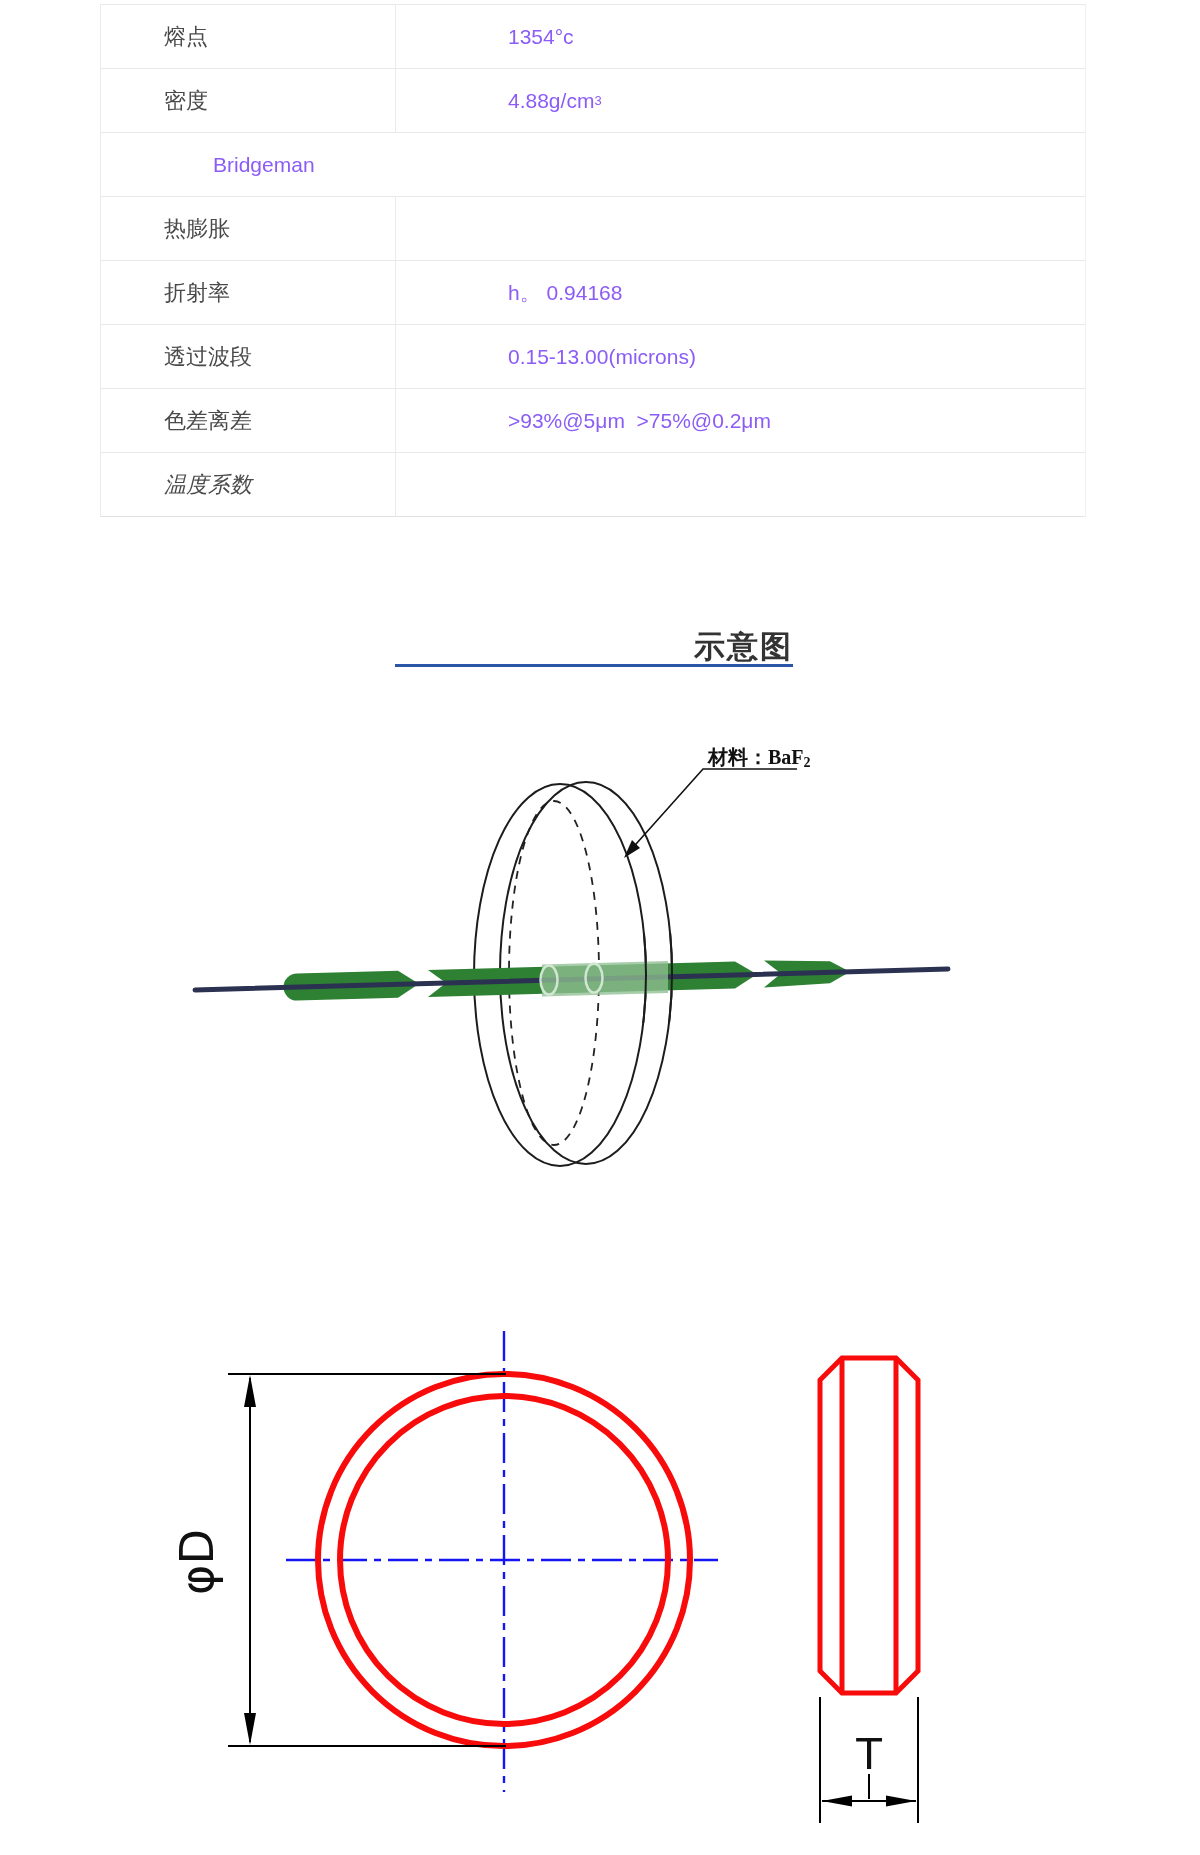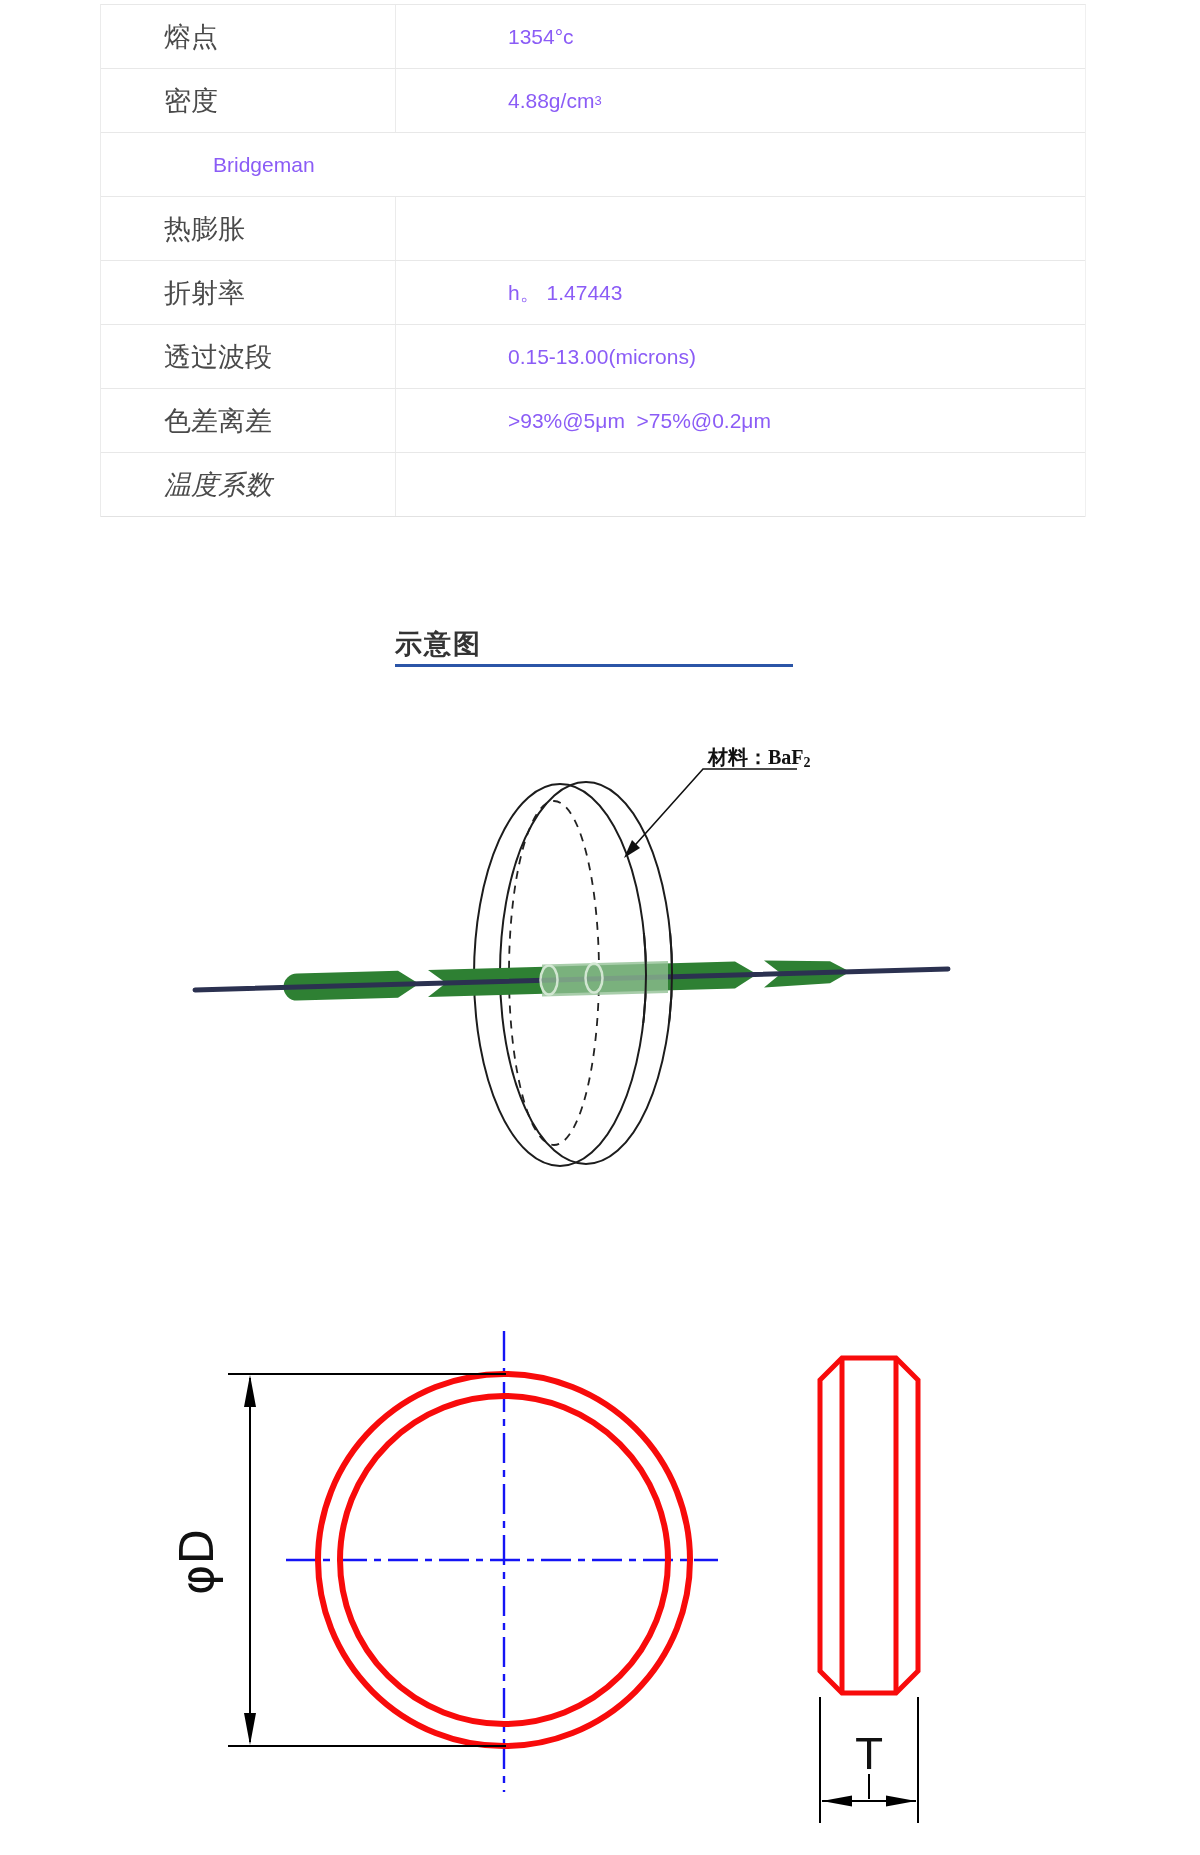--- a/index.html
+++ b/index.html
@@ -4,28 +4,28 @@
 <style>
   html,body{margin:0;padding:0;background:#ffffff;}
   .page{position:relative;width:1200px;height:1855px;background:#ffffff;overflow:hidden;
         font-family:"Liberation Sans",sans-serif;}
 
   
   .spec-table{position:absolute;left:100px;top:4px;width:984px;
               border-top:1px solid #e8e8e8;border-left:1px solid #ebebeb;border-right:1px solid #f0f0f0;}
   .spec-row{display:flex;height:63px;border-bottom:1px solid #e8e8e8;}
   .spec-label{width:295px;border-right:1px solid #ebebeb;display:flex;align-items:center;
-              padding-left:63px;box-sizing:border-box;font-size:27px;color:#4a4a4a;}
+              padding-left:63px;box-sizing:border-box;font-size:22px;color:#4a4a4a;}
   .spec-value{flex:1;display:flex;align-items:center;padding-left:112px;box-sizing:border-box;
               font-size:21px;color:#8b5cf6;white-space:pre;}
   .spec-value sup{font-size:13px;line-height:0;vertical-align:super;}
 
   
-  .sec-title{position:absolute;left:395px;top:626px;width:398px;text-align:left;
-             font-size:27px;font-weight:bold;color:#333333;letter-spacing:2px;}
+  .sec-title{position:absolute;left:395px;top:626px;width:398px;text-align:right;
+             font-size:31px;font-weight:bold;color:#333333;letter-spacing:2px;}
   .sec-underline{position:absolute;left:395px;top:664px;width:398px;height:3px;background:#2b55a7;}
 
   
   svg text{font-family:"DejaVu Sans",sans-serif;}
   .serif-label{font-family:"Liberation Serif",serif;font-weight:bold;}
 </style>
 </head>
 <body>
 
 <div class="page">
@@ -40,21 +40,21 @@
       <div class="spec-value"><span>4.88g/cm</span><sup>3</sup><span></span></div>
     </div>
     <div class="spec-row">
       <div class="spec-value"><span>Bridgeman</span><sup></sup><span></span></div>
     </div>
     <div class="spec-row">
       <div class="spec-label">热膨胀</div>
     </div>
     <div class="spec-row">
       <div class="spec-label">折射率</div>
-      <div class="spec-value"><span>h。 1.47443</span><sup></sup><span></span></div>
+      <div class="spec-value"><span>h。 0.94168</span><sup></sup><span></span></div>
     </div>
     <div class="spec-row">
       <div class="spec-label">透过波段</div>
       <div class="spec-value"><span>0.15-13.00(microns)</span><sup></sup><span></span></div>
     </div>
     <div class="spec-row">
       <div class="spec-label">色差离差</div>
       <div class="spec-value"><span>&gt;93%@5μm  &gt;75%@0.2μm</span><sup></sup><span></span></div>
     </div>
     <div class="spec-row" style="border-bottom:1px solid #e2e2e2;font-style:italic;">

